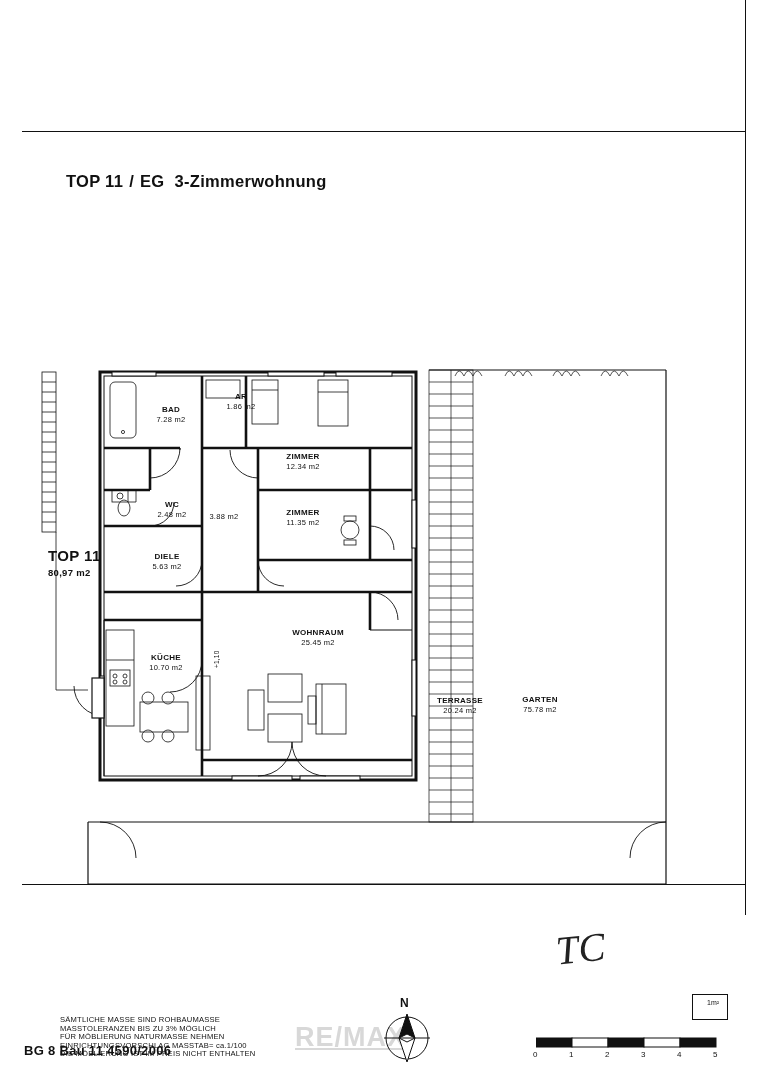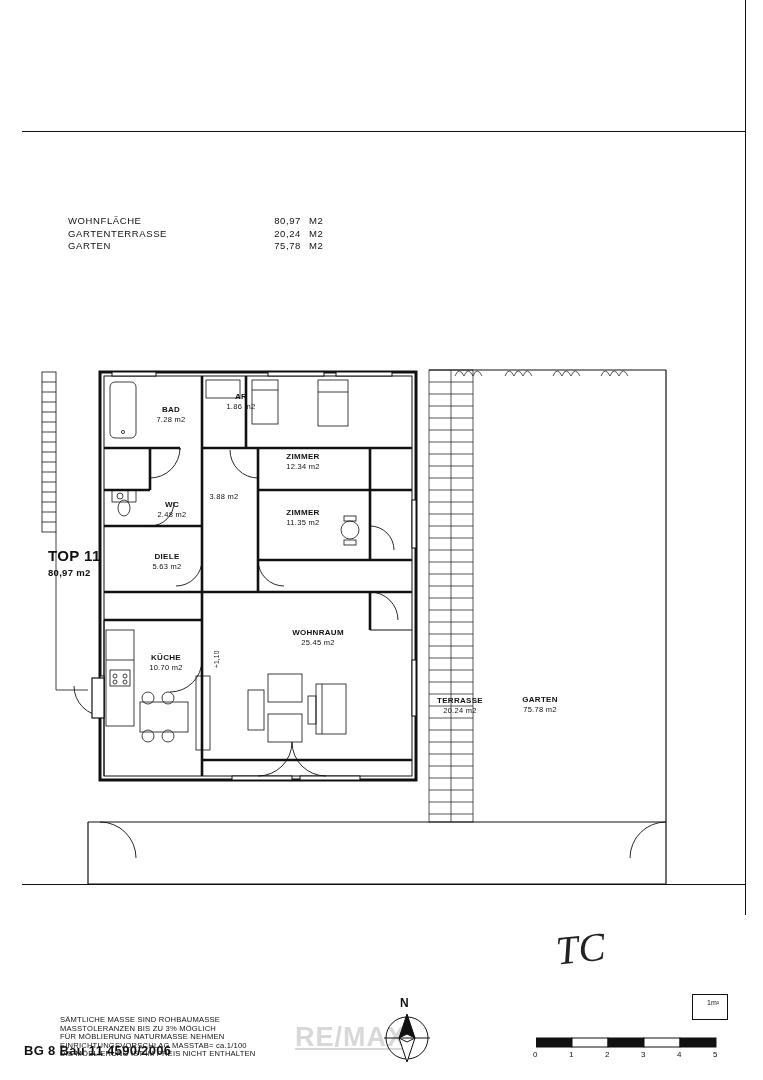--- a/index.html
+++ b/index.html
@@ -51,32 +51,24 @@
 </style>
 </head>
 <body>
 
 <div class="page">
 
   <div class="frame-right"></div>
   <div class="rule-top"></div>
   <div class="rule-bottom"></div>
 
-
-  <div class="specs">
-    <span class="row">
-      <span class="lbl">WOHNFLÄCHE</span><span class="val">80,97</span><span class="unit">M2</span>
-    </span>
-    <span class="row">
-      <span class="lbl">GARTENTERRASSE</span><span class="val">20,24</span><span class="unit">M2</span>
-    </span>
-    <span class="row">
-      <span class="lbl">GARTEN</span><span class="val">75,78</span><span class="unit">M2</span>
-    </span>
-  </div>
+  <div class="title">
+    <span>TOP 11</span><span class="sep">/</span><span>EG</span><span class="kind">3-Zimmerwohnung</span>
+  </div>
+
 
   <div class="plan">
     <svg width="763" height="570" viewBox="0 0 763 570">
       <g fill="none" stroke="#111" stroke-width="1">
 
         <line x1="666" y1="40" x2="666" y2="554" stroke-width="1.2"></line>
         <line x1="88" y1="492" x2="88" y2="554" stroke-width="1.2"></line>
         <line x1="88" y1="554" x2="666" y2="554" stroke-width="1.2"></line>
         <line x1="88" y1="492" x2="666" y2="492" stroke-width="1.2"></line>
         <line x1="429" y1="40" x2="666" y2="40" stroke-width="1.2"></line>
@@ -289,21 +281,21 @@
   <div class="rl" style="left:274px;top:452px;width:58px;">
     <b>ZIMMER</b>
     <i>12.34 m2</i>
   </div>
 
   <div class="rl" style="left:150px;top:500px;width:44px;">
     <b>WC</b>
     <i>2.48 m2</i>
   </div>
 
-  <div class="rl" style="left:200px;top:492px;width:48px;">
+  <div class="rl" style="left:200px;top:512px;width:48px;">
     <i>3.88 m2</i>
   </div>
 
   <div class="rl" style="left:274px;top:508px;width:58px;">
     <b>ZIMMER</b>
     <i>11.35 m2</i>
   </div>
 
   <div class="rl" style="left:140px;top:552px;width:54px;">
     <b>DIELE</b>

